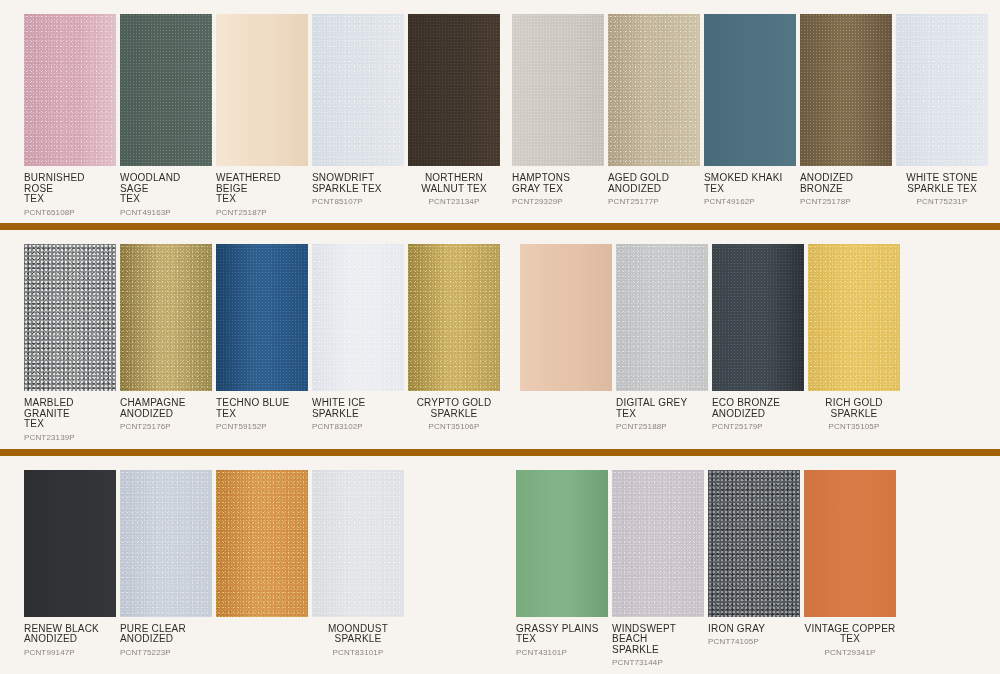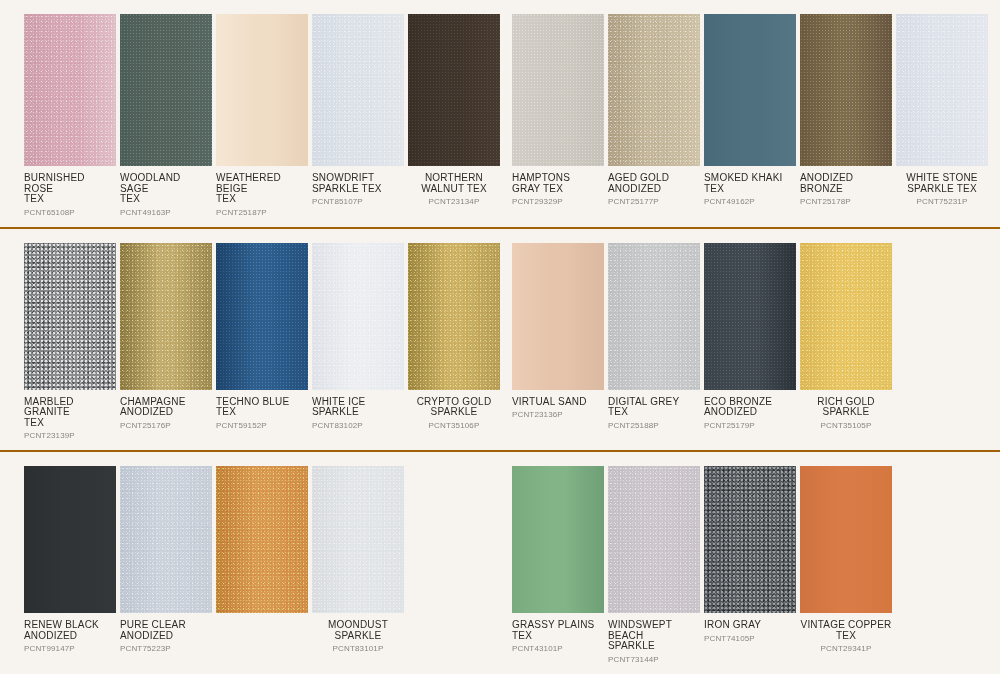--- a/index.html
+++ b/index.html
@@ -7,21 +7,21 @@
   body{
     width:1000px;height:674px;
     background:#f7f3ee;
     font-family:"Liberation Sans", sans-serif;
     overflow:hidden;
     position:relative;
   }
   #sheet{width:1000px;height:674px;position:relative;display:flex;flex-direction:column;}
 
   .band{position:relative;flex:1 1 auto;display:flex;flex-direction:row;}
-  .band + .band{border-top:2px solid #a16207;}
+  .band + .band{border-top:7px solid #a16207;gap:8px;}
 
   .half{
     width:500px;box-sizing:border-box;
     display:flex;flex-direction:row;
     padding:14px 0 0 24px;
     align-items:flex-start;
   }
   .half.right{padding-left:12px;}
 
   .cell{
@@ -262,24 +262,20 @@
             <div class="code">PCNT35106P</div>
           </div>
         </div>
       </div>
     <div class="half right">
         <div class="cell">
           <div class="swatch">
             <div class="grad" style="background: linear-gradient(to right, rgb(236, 205, 181) 0%, rgb(229, 196, 171) 42%, rgb(229, 196, 171) 58%, rgb(220, 185, 161) 100%);"></div>
             <div class="tex smooth"></div>
           </div>
-          <div class="label">
-            <div class="name">VIRTUAL SAND</div>
-            <div class="code">PCNT23136P</div>
-          </div>
         </div>
         <div class="cell">
           <div class="swatch">
             <div class="grad" style="background: linear-gradient(to right, rgb(192, 193, 194) 0%, rgb(201, 202, 203) 42%, rgb(201, 202, 203) 58%, rgb(197, 198, 199) 100%);"></div>
             <div class="tex sparkle"></div>
           </div>
           <div class="label">
             <div class="name">DIGITAL GREY TEX</div>
             <div class="code">PCNT25188P</div>
           </div>

